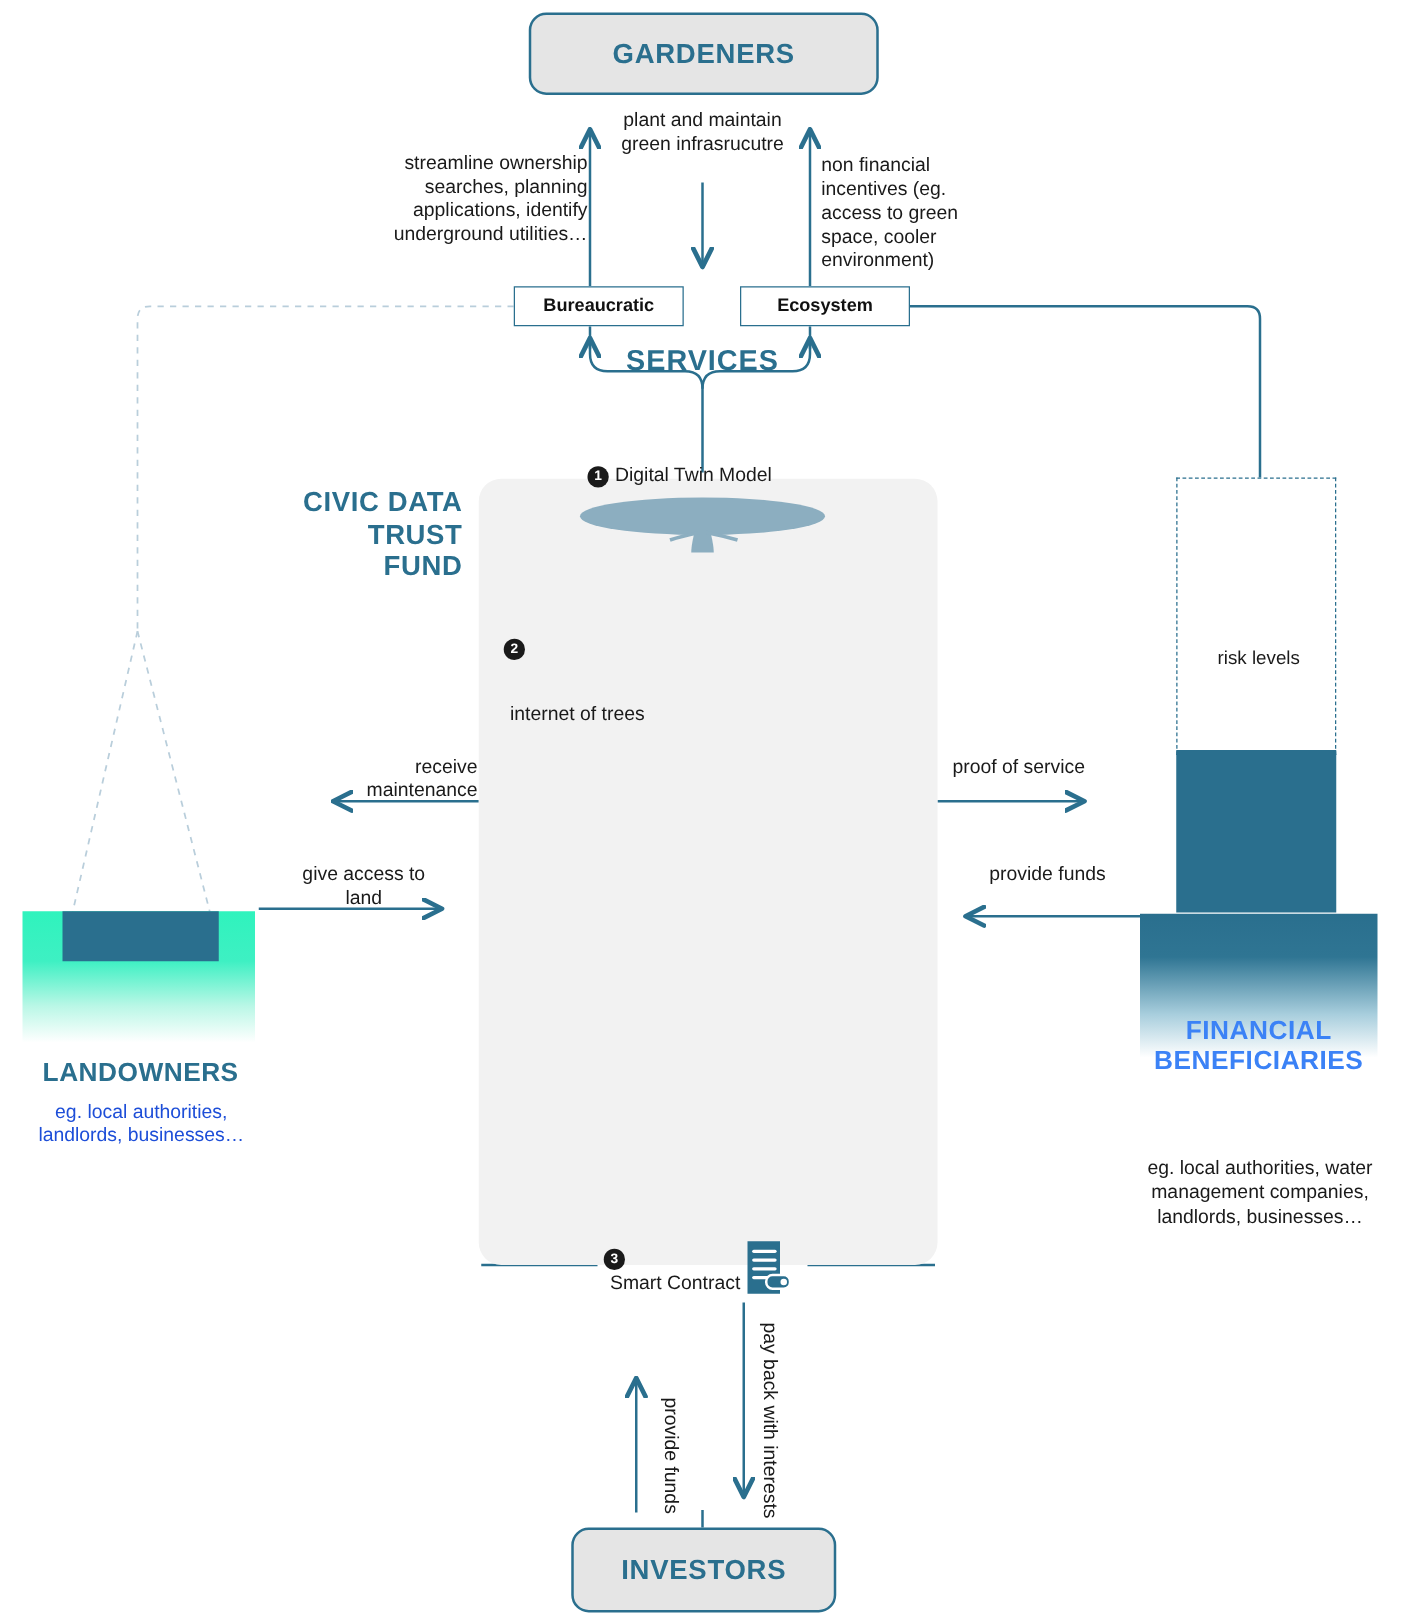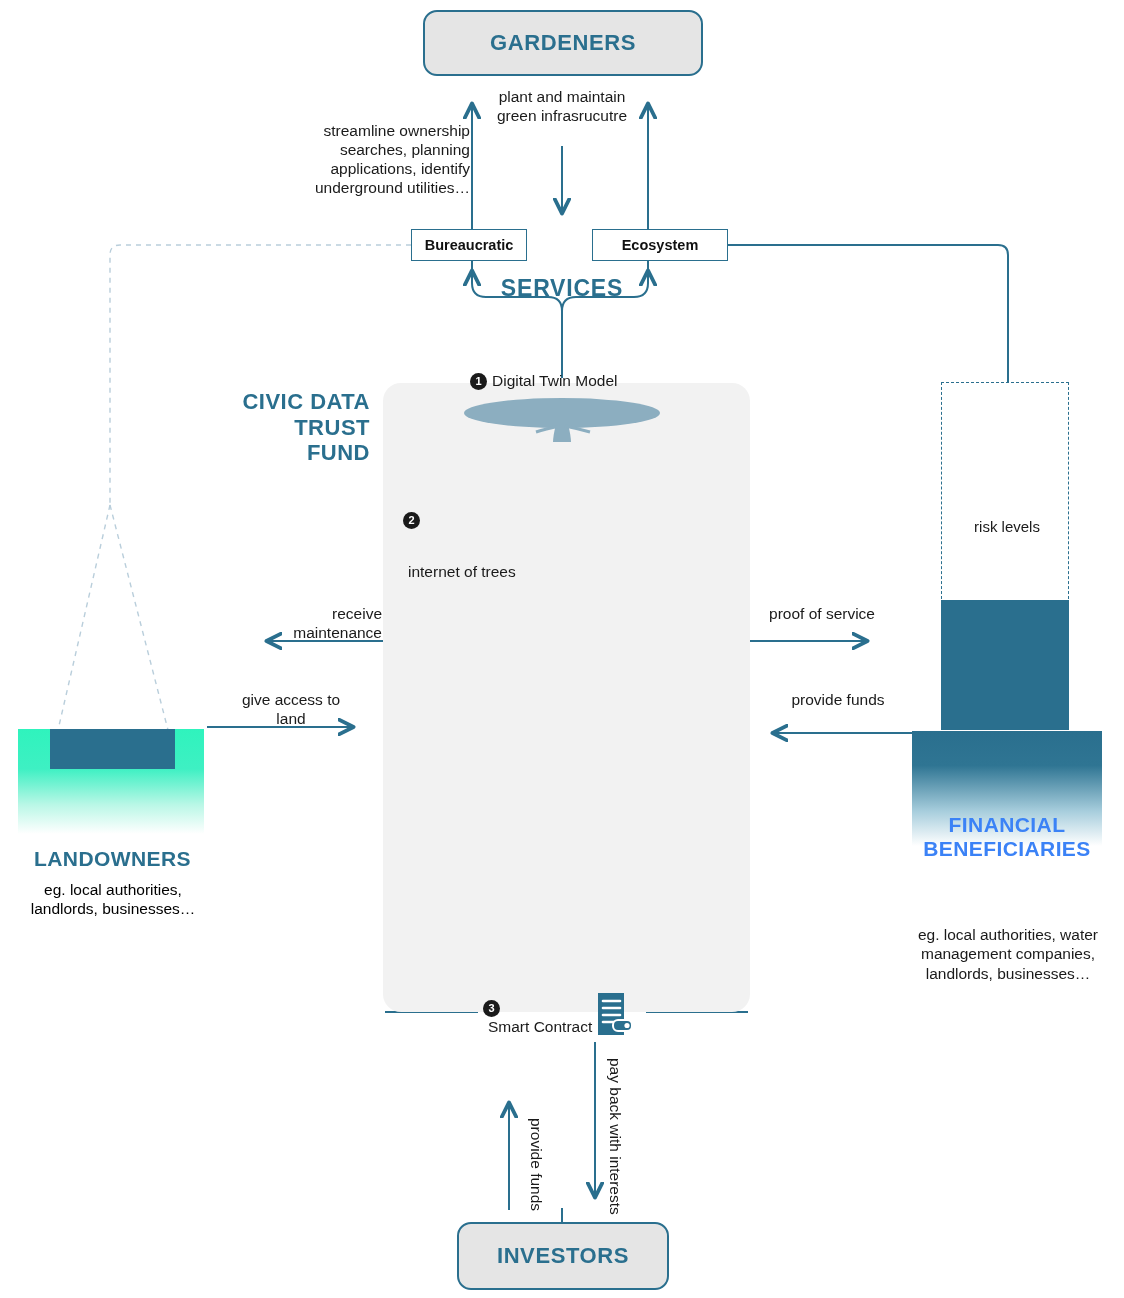--- a/index.html
+++ b/index.html
@@ -37,21 +37,21 @@
   
   .svc-box {
     position: absolute;
     border: 1px solid #2a6f8e;
     background: #ffffff;
     display: flex; align-items: center; justify-content: center;
     font-weight: bold;
     font-size: 14.5px;
     color: #111111;
   }
-  #bureaucratic-box { left: 411px; top: 229px; width: 116px; height: 32px; }
+  #bureaucratic-box { left: 411px; top: 229px; width: 136px; height: 32px; }
   #ecosystem-box    { left: 592px; top: 229px; width: 136px; height: 32px; }
 
   #services-label {
     position: absolute; left: 462px; top: 275px; width: 200px;
     text-align: center;
     font-weight: bold; font-size: 23px; letter-spacing: 0.8px;
     color: #2a6f8e;
   }
 
   
@@ -89,21 +89,21 @@
   #anno-smart .txt { display: inline-block; vertical-align: middle; margin-left: 5px; }
   #smart-contract-icon { position: absolute; left: 591px; top: 991px; width: 46px; height: 46px; }
 
   
   .arrow-label {
     position: absolute;
     font-size: 15.5px; line-height: 1.2; color: #1a1a1a;
   }
   #lbl-receive-maint { left: 252px; top: 605px; width: 130px; text-align: right; }
   #lbl-give-access   { left: 226px; top: 691px; width: 130px; text-align: center; }
-  #lbl-proof         { left: 762px; top: 605px; width: 120px; text-align: center; }
+  #lbl-proof         { left: 762px; top: 605px; width: 120px; text-align: left; }
   #lbl-provide-funds-r { left: 778px; top: 691px; width: 120px; text-align: center; }
   #lbl-risk          { left: 941px; top: 518px; width: 132px; text-align: center; font-size: 15px; }
 
   #lbl-streamline {
     position: absolute; left: 286px; top: 122px; width: 184px;
     text-align: right; font-size: 15.5px; line-height: 1.22; color: #1a1a1a;
   }
   #lbl-plant {
     position: absolute; left: 492px; top: 88px; width: 140px;
     text-align: center; font-size: 15.5px; line-height: 1.22; color: #1a1a1a;
@@ -140,21 +140,21 @@
     position: absolute; left: 50px; top: 729px; width: 125px; height: 40px;
     background: #2a6f8e;
   }
   #landowners-title {
     position: absolute; left: 0px; top: 847px; width: 225px;
     text-align: center; font-weight: bold; font-size: 21px;
     letter-spacing: 0.4px; color: #2a6f8e;
   }
   #landowners-sub {
     position: absolute; left: 18px; top: 880px; width: 190px;
-    text-align: center; font-size: 15.5px; line-height: 1.25; color: #000000;
+    text-align: center; font-size: 15.5px; line-height: 1.25; color: #1d4ed8;
   }
 
   
   #fin-graphic {
     position: absolute; left: 912px; top: 731px; width: 190px; height: 115px;
     background: linear-gradient(to bottom, #2a6f8e 0%, #2f7593 30%, #a8cedd 70%, #ffffff 100%);
   }
   #fin-title {
     position: absolute; left: 890px; top: 813px; width: 234px;
     text-align: center; font-weight: bold; font-size: 21px; line-height: 1.15;
@@ -237,20 +237,21 @@
   <div class="svc-box" id="bureaucratic-box">
     <span>Bureaucratic</span>
   </div>
   <div class="svc-box" id="ecosystem-box">
     <span>Ecosystem</span>
   </div>
   <div id="services-label">SERVICES</div>
 
   <div id="lbl-streamline">streamline ownership searches, planning applications, identify underground utilities…</div>
   <div id="lbl-plant">plant and maintain green infrasrucutre</div>
+  <div id="lbl-nonfin">non financial incentives (eg. access to green space, cooler environment)</div>
 
   <div id="trust-panel">
     
   </div>
 
   <div id="trust-title">CIVIC DATA TRUST FUND</div>
 
   <svg style="position:absolute;left:462px;top:392px;width:200px;height:52px;" viewBox="0 0 200 52">
     <ellipse cx="100" cy="21" rx="98" ry="15" fill="#8caec0"></ellipse>
     <path d="M94,32 C92,40 91,46 91,50 L109,50 C109,46 108,40 106,32 Z" fill="#8caec0"></path>

